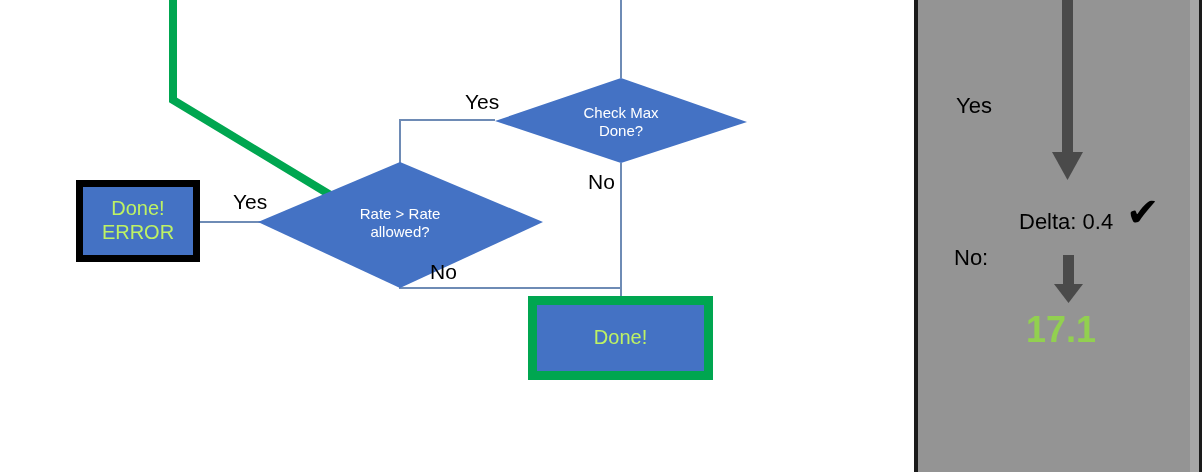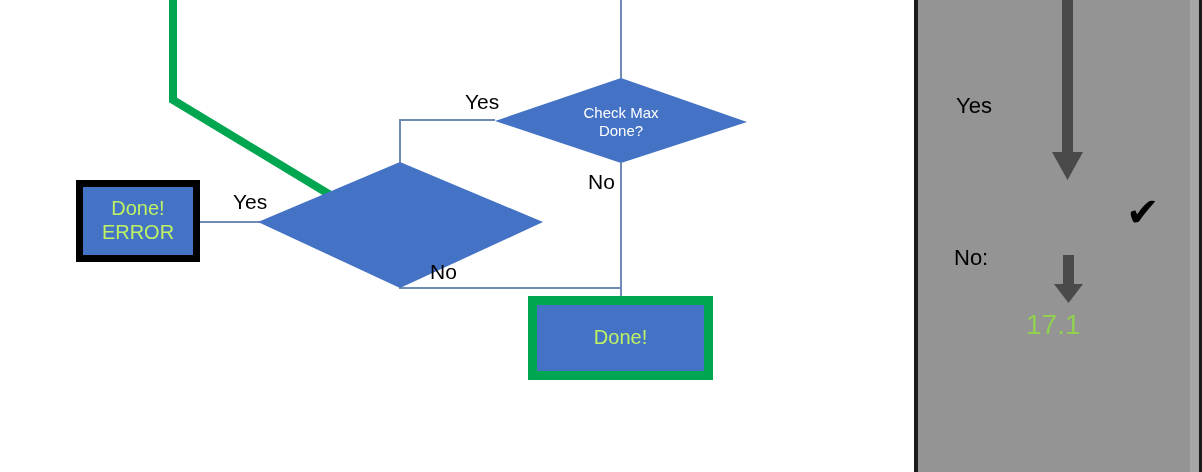--- a/index.html
+++ b/index.html
@@ -113,22 +113,22 @@
     left: 208px; top: 192px;
     font-size: 40px;
     line-height: 1;
     font-family: "DejaVu Sans", sans-serif;
     font-weight: bold;
   }
   #panel-value {
     position: absolute;
     left: 108px; top: 309px;
     color: #92D050;
-    font-size: 28px;
-    font-weight: normal;
+    font-size: 36px;
+    font-weight: bold;
     white-space: nowrap;
   }
 </style>
 </head>
 <body>
 
 <div id="stage">
 
   <div id="flow-canvas">
 
@@ -153,20 +153,26 @@
       <polygon points="400,162 543,222 400,288 258,222" fill="#4472C4"></polygon>
     </svg>
 
     <div class="diamond-label" style="left:545px; top:92px; width:152px; height:60px; font-size:15px;">
       <div>
         <div>Check Max</div>
         <div>Done?</div>
       </div>
     </div>
 
+    <div class="diamond-label" style="left:322px; top:193px; width:156px; height:60px; font-size:15px;">
+      <div>
+        <div>Rate &gt; Rate</div>
+        <div>allowed?</div>
+      </div>
+    </div>
 
     <div class="node proc err-border" style="left:76px; top:180px; width:124px; height:82px; font-size:20px;">
       <div>
         <div>Done!</div>
         <div>ERROR</div>
       </div>
     </div>
 
     <div class="node proc ok-border" style="left:528px; top:296px; width:185px; height:84px; font-size:20px;">
       <div>Done!</div>
@@ -194,20 +200,21 @@
       <g>
         <rect x="145" y="255" width="11" height="30" fill="#4A4A4A"></rect>
         <polygon points="136,284 165,284 150.5,303" fill="#4A4A4A"></polygon>
       </g>
     </svg>
 
     <div class="panel-text" id="panel-yes">Yes</div>
 
     <div class="panel-text" id="panel-no">No:</div>
 
+    <div class="panel-text" id="panel-delta">Delta: 0.4</div>
 
     <div class="panel-text" id="panel-check">✔</div>
 
     <div id="panel-value">17.1</div>
 
     <div id="panel-outer-edge"></div>
   </div>
 
 </div>
 

